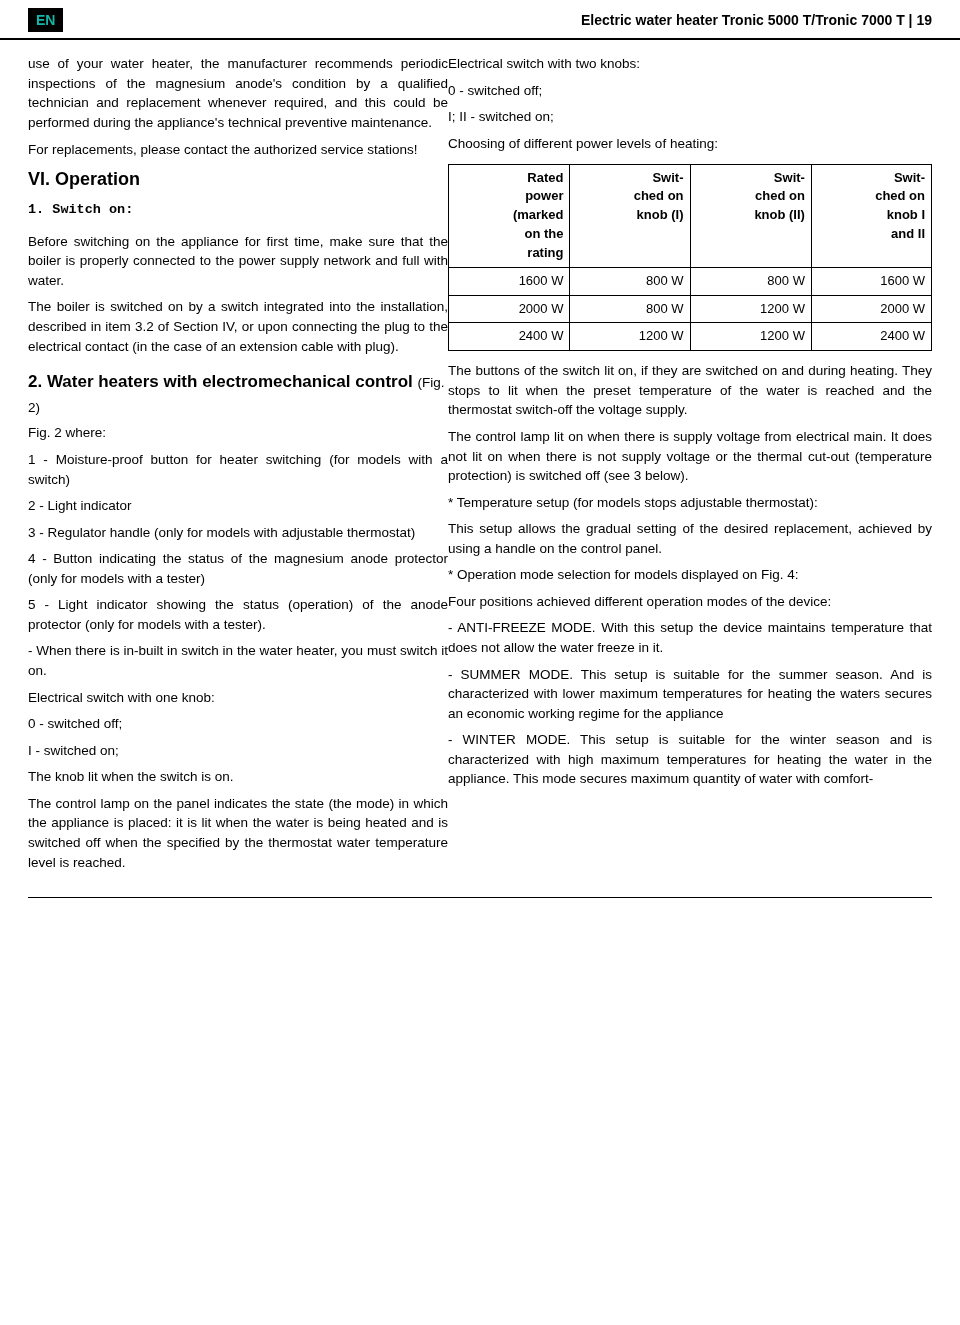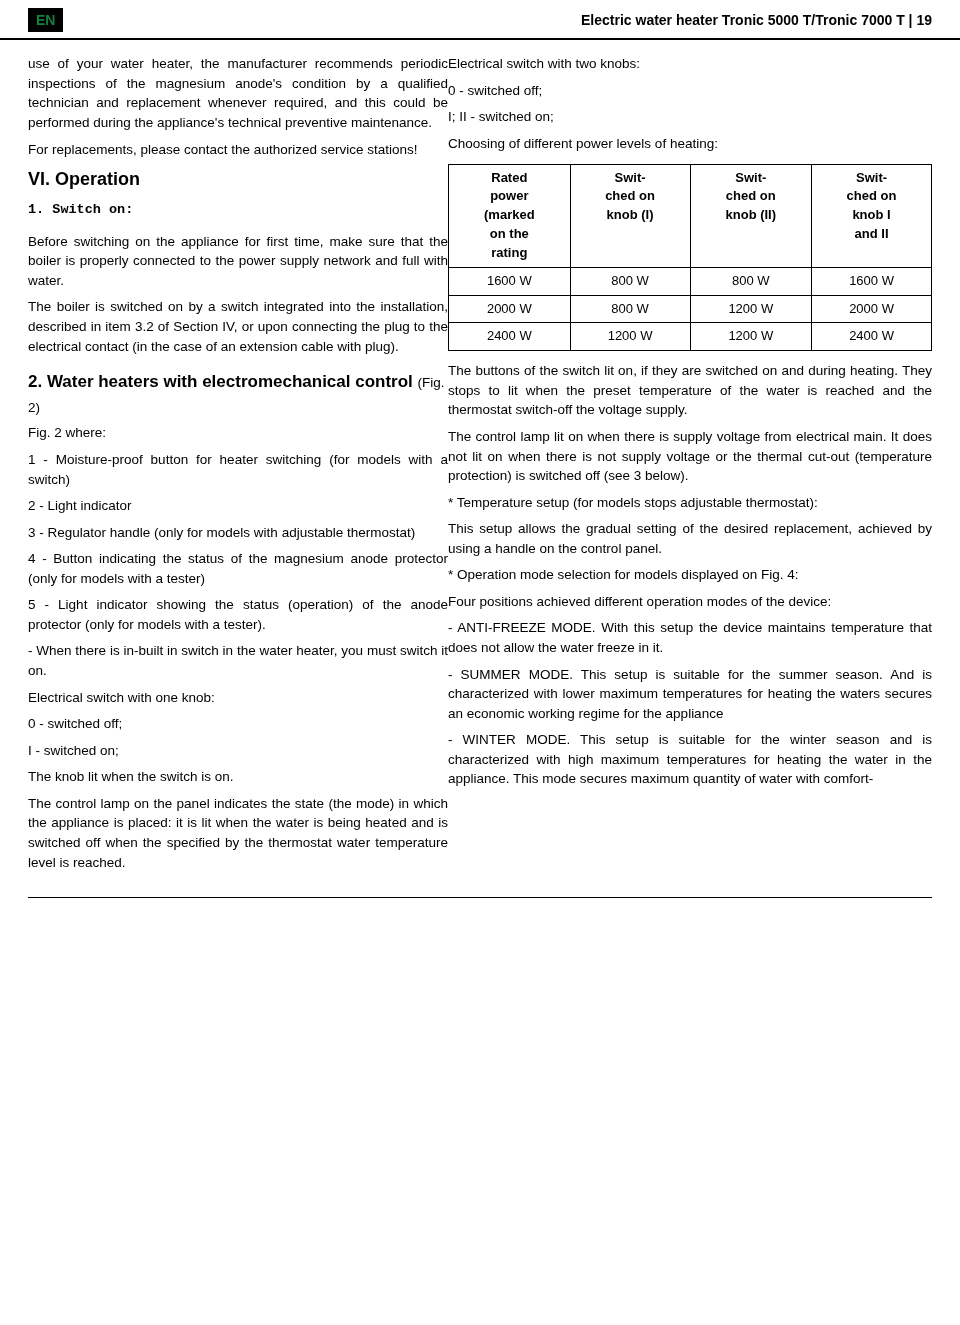--- a/index.html
+++ b/index.html
@@ -27,21 +27,21 @@
       justify-content: space-between;
       align-items: center;
       padding: 8px 28px 6px 28px;
       border-bottom: 2px solid #000;
       margin-bottom: 14px;
     }
     .header-left {
       font-weight: bold;
       font-size: 14px;
       background: #000;
-      color: #15803d;
+      color: #14b8a6;
       padding: 2px 8px;
     }
     .header-right {
       font-weight: bold;
       font-size: 14px;
     }
 
     
     .content {
       display: flex;
@@ -85,22 +85,22 @@
 
     
     .power-table {
       border-collapse: collapse;
       width: 100%;
       margin: 10px 0 10px 0;
       font-size: 13px;
     }
     .power-table th, .power-table td {
       border: 1px solid #000;
-      padding: 4px 0;
-      text-align: center;
+      padding: 4px 6px;
+      text-align: right;
       vertical-align: top;
     }
     .power-table th {
       font-weight: bold;
       background: #fff;
     }
 
     
     .bottom-divider {
       border: none;

